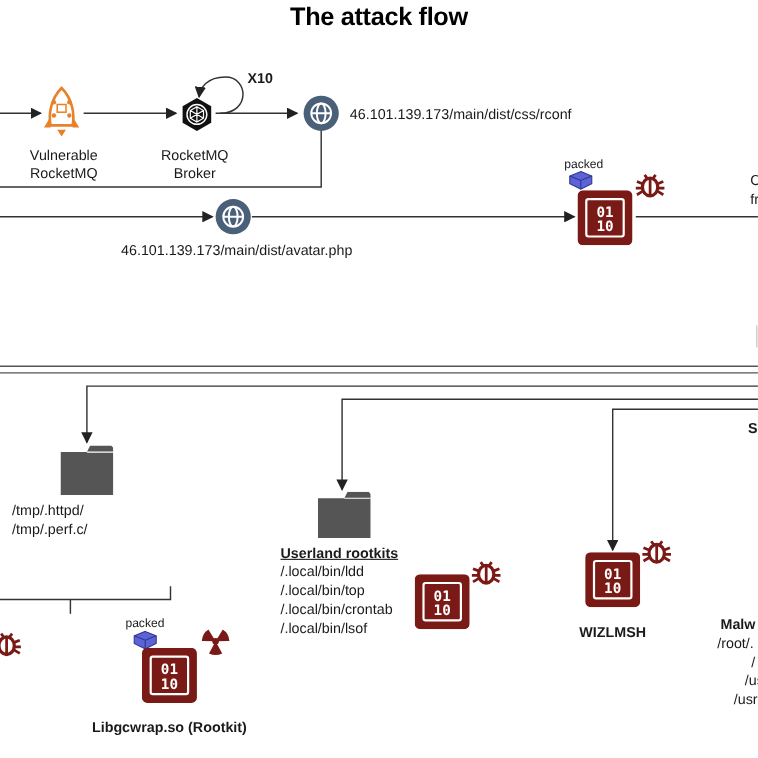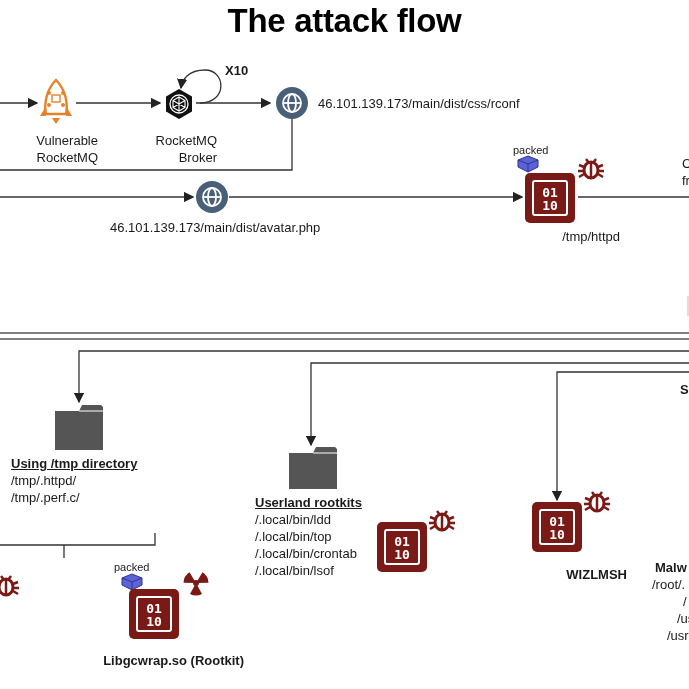--- a/index.html
+++ b/index.html
@@ -1,23 +1,23 @@
 <!DOCTYPE html>
 <html><head>
 <meta charset="utf-8">
 <style>
   html, body { margin: 0; padding: 0; background: #ffffff; }
   body { width: 689px; height: 689px; position: relative; overflow: hidden;
          font-family: "Liberation Sans", sans-serif; color: #1a1a1a; }
   .abs { position: absolute; }
   #title { left: 0; top: 0; width: 689px; text-align: center; font-weight: bold;
-           font-size: 33px; top: 2px; color: #000; letter-spacing: -0.3px; }
+           font-size: 23px; top: 2px; color: #000; letter-spacing: -0.3px; }
   svg#lines { position: absolute; left: 0; top: 0; }
   .lbl { font-size: 13px; line-height: 17px; color: #1a1a1a; white-space: nowrap; }
-  .center { text-align: right; }
+  .center { text-align: center; }
   .bold { font-weight: bold; }
   .uline { text-decoration: underline; font-weight: bold; }
   .small { font-size: 11px; }
   .icon { position: absolute; }
 </style>
 </head>
 <body>
 
 <div id="title" class="abs">The attack flow</div>
 
@@ -103,33 +103,31 @@
   <rect x="8" y="8" width="34" height="34" rx="2" fill="none" stroke="#fff" stroke-width="2"></rect>
   <text x="25" y="24" font-family="DejaVu Sans Mono, monospace" font-weight="bold" font-size="13" fill="#fff" text-anchor="middle">01</text>
   <text x="25" y="37" font-family="DejaVu Sans Mono, monospace" font-weight="bold" font-size="13" fill="#fff" text-anchor="middle">10</text>
 </svg>
 <svg class="icon" style="left:577px;top:153px" width="28" height="28" viewBox="0 0 28 28">
   <ellipse cx="14" cy="17" rx="7" ry="8" fill="none" stroke="#7a1a16" stroke-width="3"></ellipse>
   <line x1="14" y1="10" x2="14" y2="25" stroke="#7a1a16" stroke-width="2.5"></line>
   <path d="M9,6 L12,10 M19,6 L16,10 M2,12 L7,14 M26,12 L21,14 M2,24 L7,21 M26,24 L21,21 M1,18 L7,18 M27,18 L21,18" stroke="#7a1a16" stroke-width="2.5"></path>
 </svg>
 <div class="abs lbl center" style="left:480px;top:228px;width:140px">
-  <div>/tmp/httpd</div>
 </div>
 <div class="abs lbl" style="left:682px;top:155px">
   <div>C</div>
   <div>fr</div>
 </div>
 
 <svg class="icon" style="left:55px;top:405px" width="48" height="45" viewBox="0 0 48 45">
   <path d="M27,0 L46,0 L48,2 L48,45 L0,45 L0,6 L24,6 z" fill="#555"></path>
   <path d="M24,6 L48,6" stroke="#fff" stroke-width="1"></path>
 </svg>
 <div class="abs lbl" style="left:11px;top:455px">
-  <div class="uline">Using /tmp directory</div>
   <div>/tmp/.httpd/</div>
   <div>/tmp/.perf.c/</div>
 </div>
 
 <svg class="icon" style="left:289px;top:447px" width="48" height="42" viewBox="0 0 48 42">
   <path d="M27,0 L46,0 L48,2 L48,42 L0,42 L0,6 L24,6 z" fill="#555"></path>
   <path d="M24,6 L48,6" stroke="#fff" stroke-width="1"></path>
 </svg>
 <div class="abs lbl" style="left:255px;top:494px">
   <div class="uline">Userland rootkits</div>

